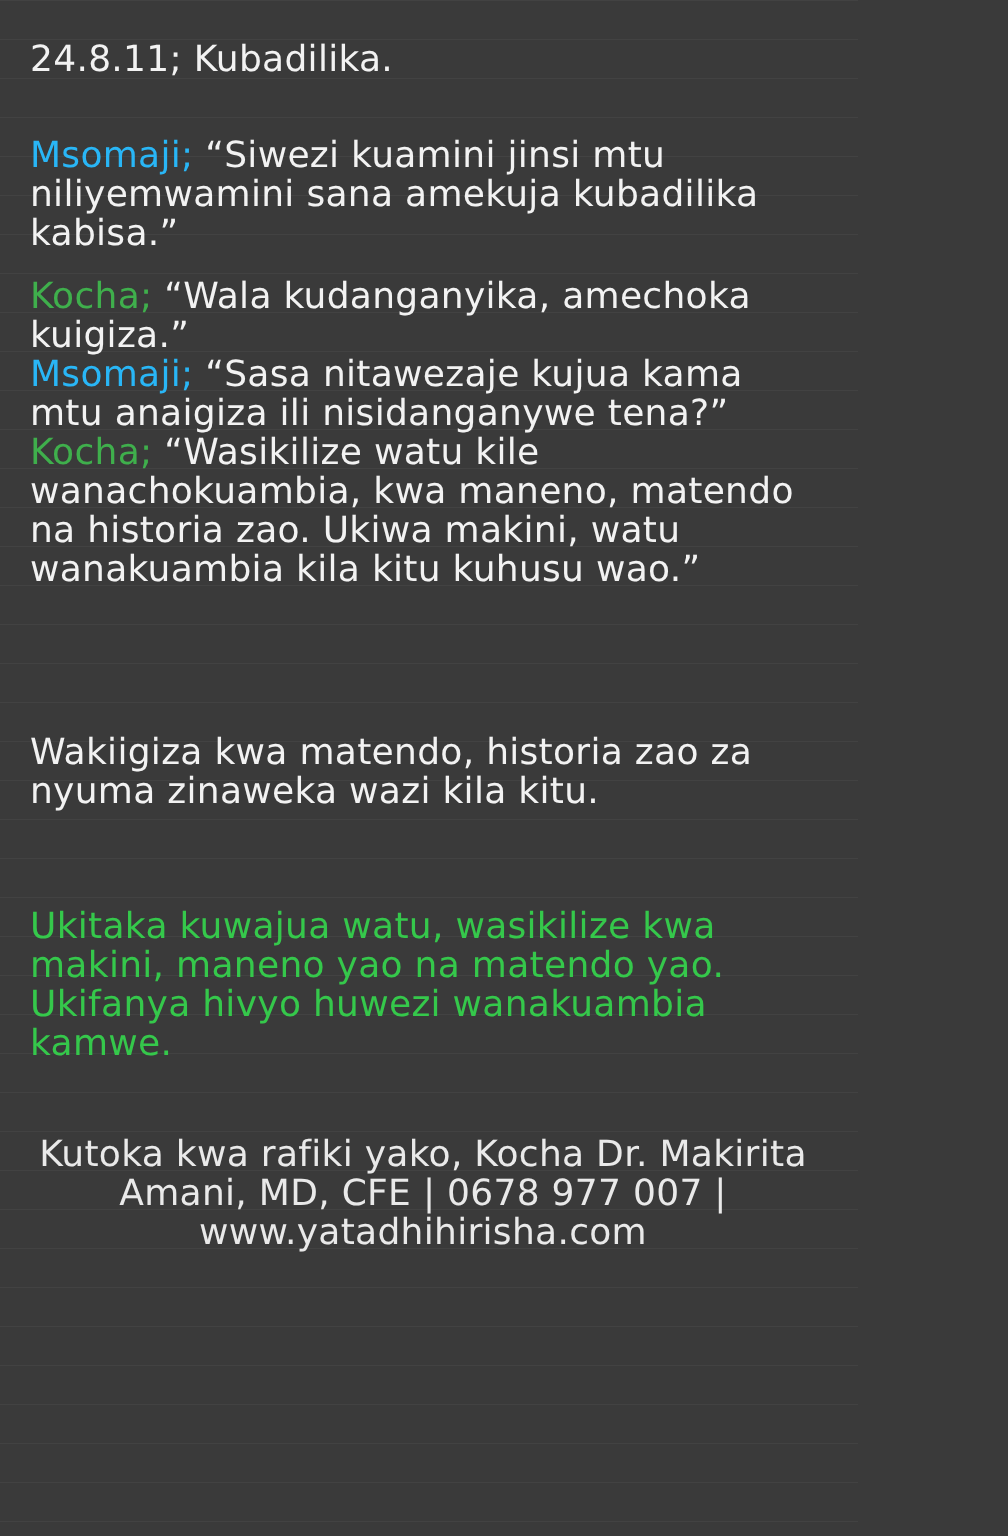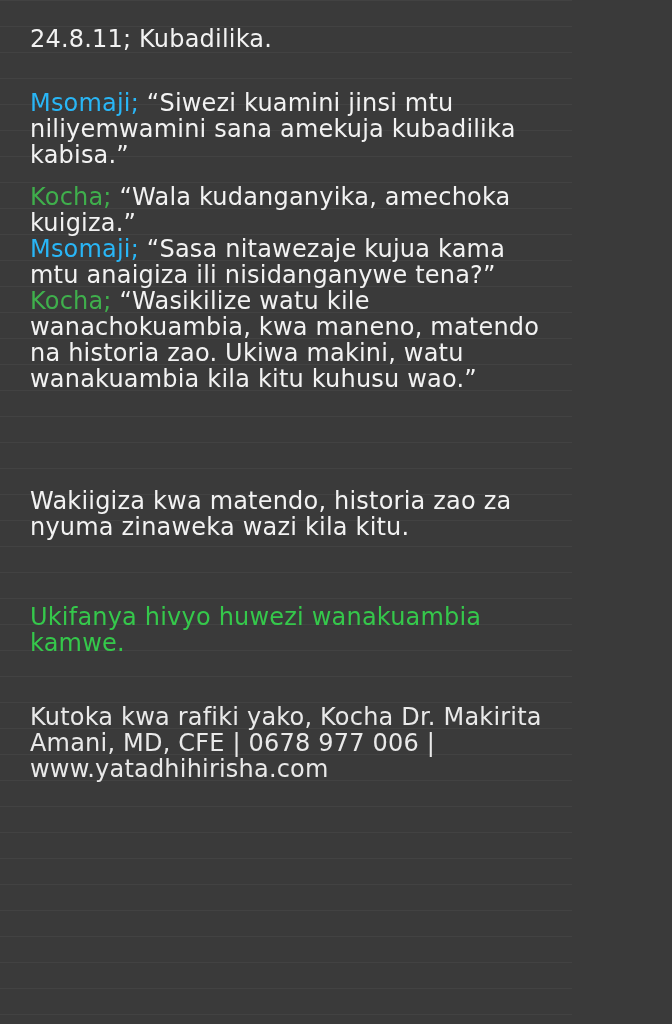--- a/index.html
+++ b/index.html
@@ -12,21 +12,21 @@
     background-color: #3a3a3a;
     font-family: "DejaVu Sans", sans-serif;
     overflow: hidden;
   }
   
   .page {
     position: relative;
     width: 572px;
     height: 1024px;
     box-sizing: border-box;
-    padding: 22px 28px 10px 30px;
+    padding: 22px 28px 10px 20px;
     background-color: #3a3a3a;
     background-image: repeating-linear-gradient(
       to bottom,
       rgba(255,255,255,0.045) 0px,
       rgba(255,255,255,0.045) 1px,
       rgba(0,0,0,0) 1px,
       rgba(0,0,0,0) 26px
     );
   }
   .content {
@@ -59,20 +59,21 @@
   .quote {
     color: #f2f2f2;
   }
   .title {
     color: #f2f2f2;
     font-size: 24px;
     line-height: 34px;
   }
   .footer .line {
     color: #e9e9e9;
+    text-align: center;
   }
 </style>
 </head>
 <body>
 
 <div class="page">
   <div class="content">
 
     <div class="title line">24.8.11; Kubadilika.</div>
 
@@ -96,25 +97,26 @@
 
 
     <div class="gap-lg"></div>
 
     <div class="para line">Wakiigiza kwa matendo, historia zao za nyuma zinaweka wazi kila kitu.</div>
 
     <div class="gap-lg"></div>
     <div class="gap-sm"></div>
 
     <div class="green-block">
+      <div class="para line">Ukitaka kuwajua watu, wasikilize kwa makini, maneno yao na matendo yao.</div>
       <div class="para line">Ukifanya hivyo huwezi wanakuambia kamwe.</div>
     </div>
 
     <div class="gap-lg"></div>
 
     <div class="footer">
       <div class="line">Kutoka kwa rafiki yako, Kocha Dr. Makirita</div>
-      <div class="line">Amani, MD, CFE | 0678 977 006 |</div>
+      <div class="line">Amani, MD, CFE | 0678 977 007 |</div>
       <div class="line">www.yatadhihirisha.com</div>
     </div>
 
   </div>
 </div>
 
 </body></html>

